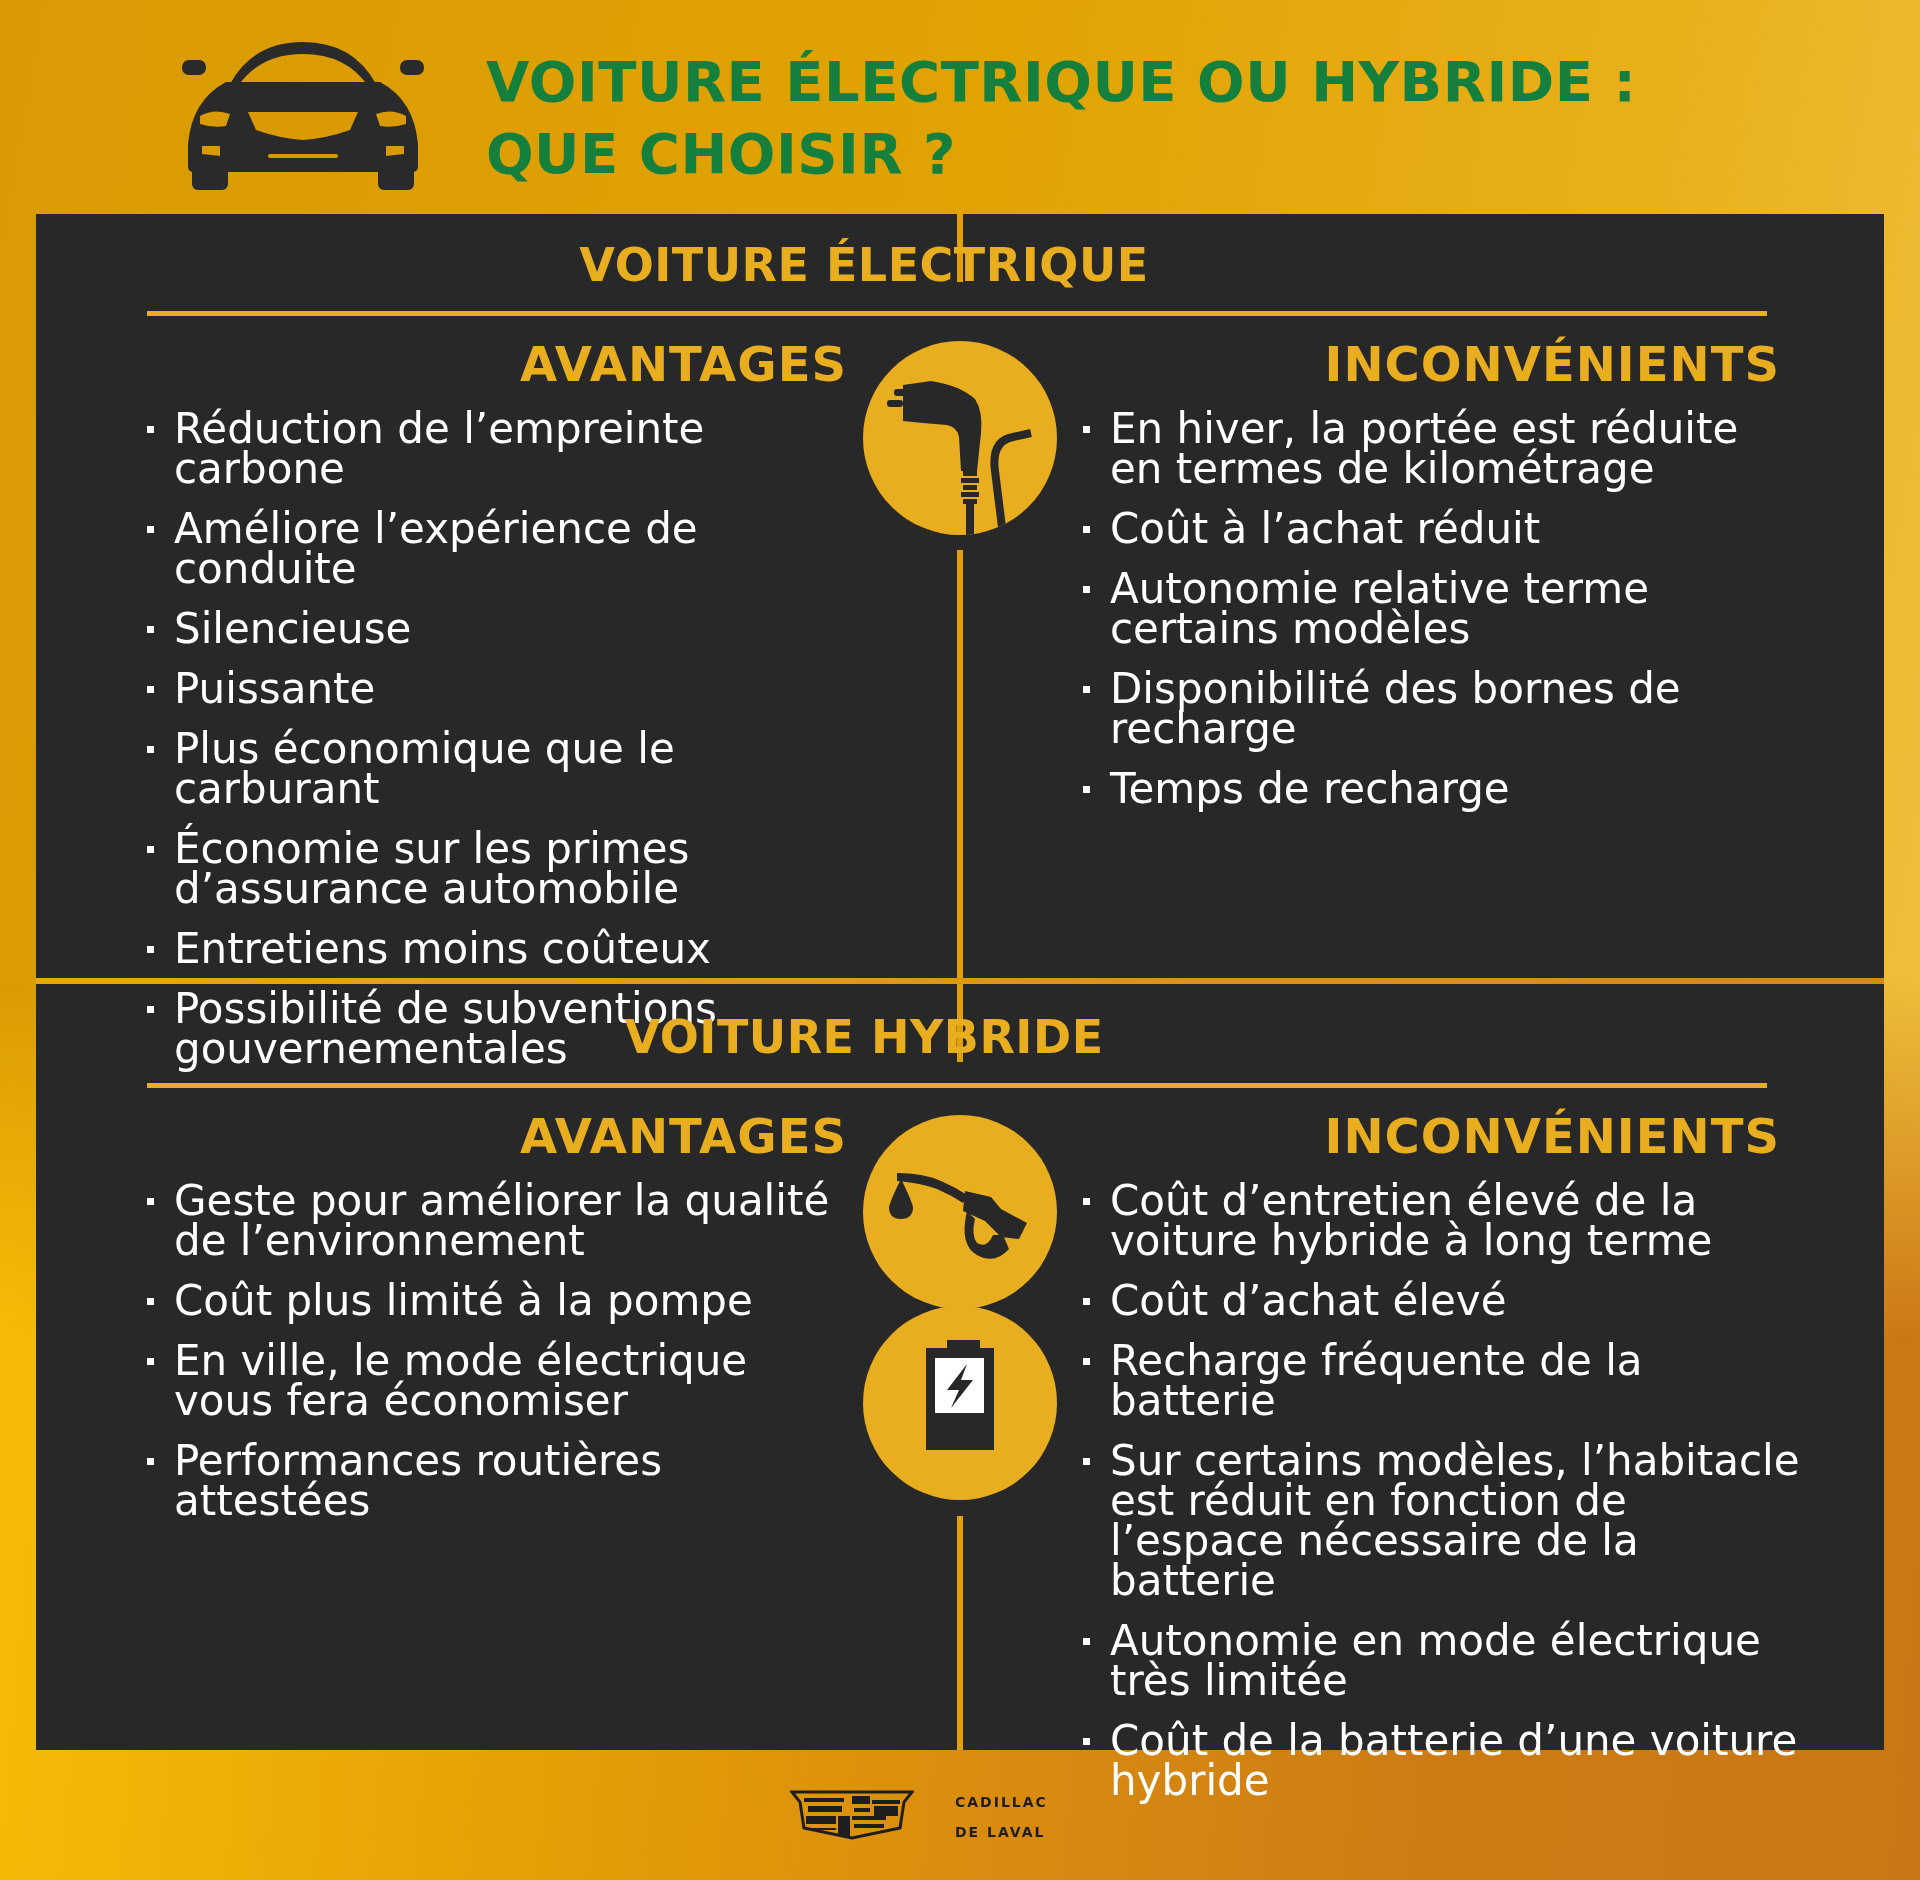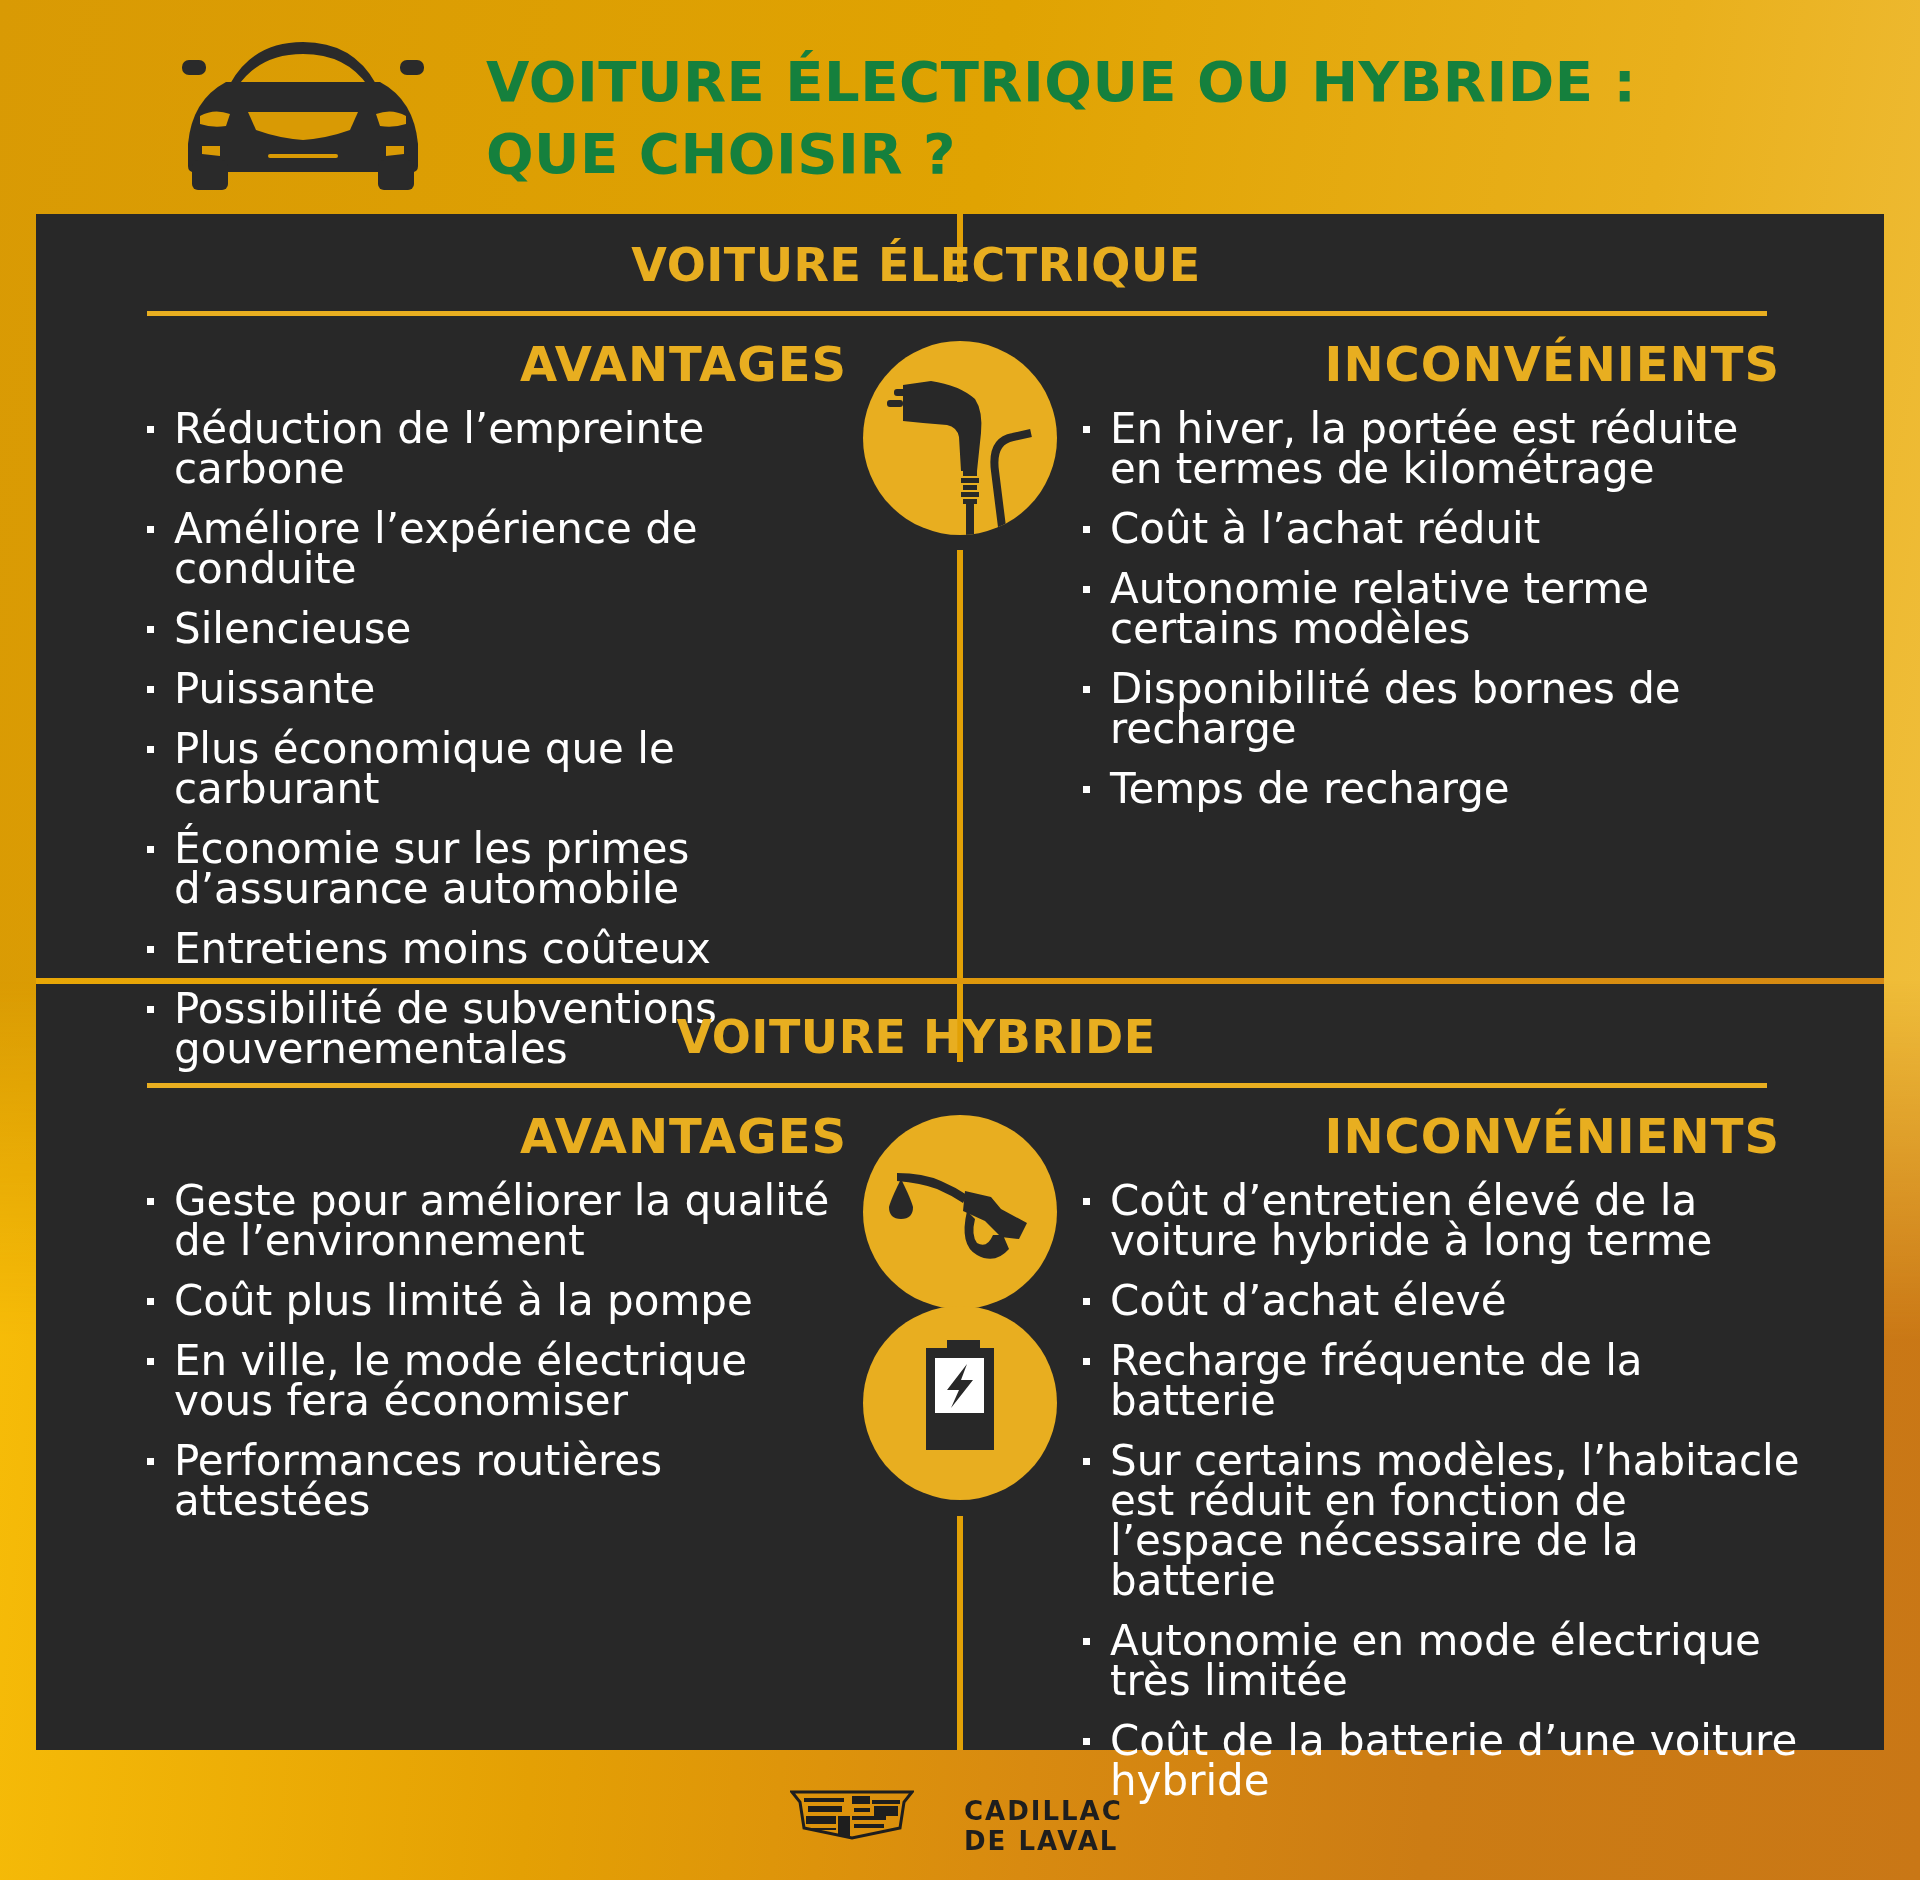--- a/index.html
+++ b/index.html
@@ -19,23 +19,23 @@
   .main-title {
     position: absolute; left: 486px; top: 46px; margin: 0;
     font-family: "DejaVu Sans", sans-serif; font-weight: bold;
     font-size: 56px; line-height: 72px; color: #15803d; letter-spacing: 0.5px;
   }
   .panel { position: absolute; left: 36px; top: 214px; width: 1848px; height: 1536px; background: #282828; }
   .vline { position: absolute; width: 6px; background: #e2a106; left: 957px; }
   .hline { position: absolute; left: 36px; width: 1848px; height: 6px; top: 978px;
            background: linear-gradient(90deg, #e8a706, #d58912); }
   .section-title {
-    position: absolute; left: 44px; width: 1656px; text-align: center; margin: 0;
+    position: absolute; left: 36px; width: 1656px; text-align: center; margin: 0;
     font-family: "DejaVu Sans", sans-serif; font-weight: bold;
-    font-size: 46px; color: #e8ae20; letter-spacing: 0.5px; padding-left: 44px;
+    font-size: 46px; color: #e8ae20; letter-spacing: 0.5px;
   }
   .rule { position: absolute; left: 147px; width: 1620px; height: 5px; background: #e8ae20; }
   .col-heading {
     position: absolute; margin: 0; text-align: right;
     font-family: "DejaVu Sans", sans-serif; font-weight: bold;
     font-size: 48px; color: #e8ae20; letter-spacing: 1px;
   }
   ul.bullets { position: absolute; list-style: none; margin: 0; padding: 0; }
   ul.bullets li {
     position: relative; padding-left: 27px; color: #ffffff;
@@ -46,22 +46,22 @@
     content: ""; position: absolute; left: 0; top: 17px; width: 7px; height: 7px; background: #ffffff;
   }
   .circle {
     position: absolute; width: 194px; height: 194px; border-radius: 50%; background: #e8ae20;
     left: 863px; overflow: hidden;
   }
   .circle svg { position: absolute; left: 0; top: 0; width: 194px; height: 194px; }
   .footer { position: absolute; left: 0; top: 1750px; width: 1920px; height: 130px; }
   .crest { position: absolute; left: 790px; top: 40px; width: 124px; height: 50px; }
   .brand {
-    position: absolute; left: 955px; top: 37px; margin: 9px;
-    font-family: "DejaVu Sans", sans-serif; font-weight: bold; font-size: 26px;
+    position: absolute; left: 955px; top: 37px; margin: 0;
+    font-family: "DejaVu Sans", sans-serif; font-weight: bold; font-size: 14px;
     line-height: 30px; color: #1e1e1e; letter-spacing: 2px;
   }
 </style>
 </head>
 <body>
 
 <div class="bg-bottom"></div>
 
 <div class="header">
   <svg class="car-icon" viewBox="0 0 250 160">

